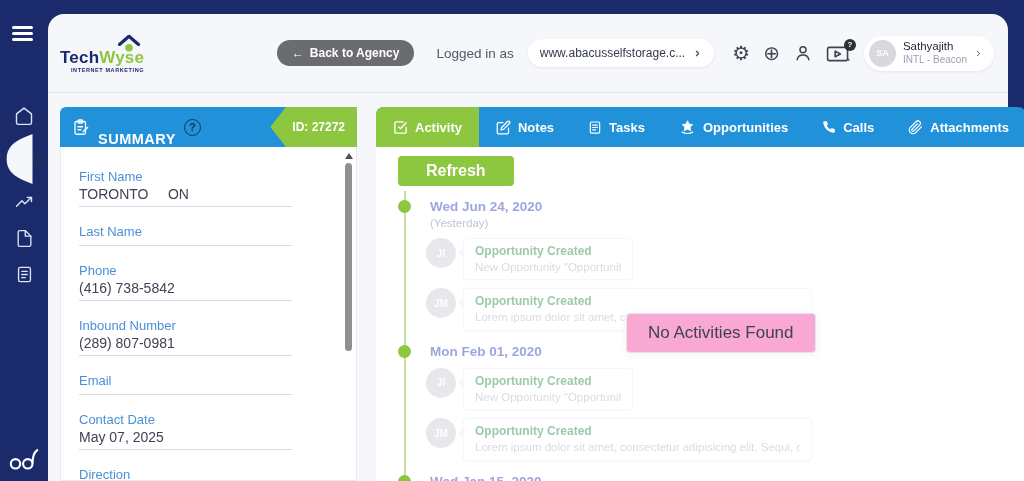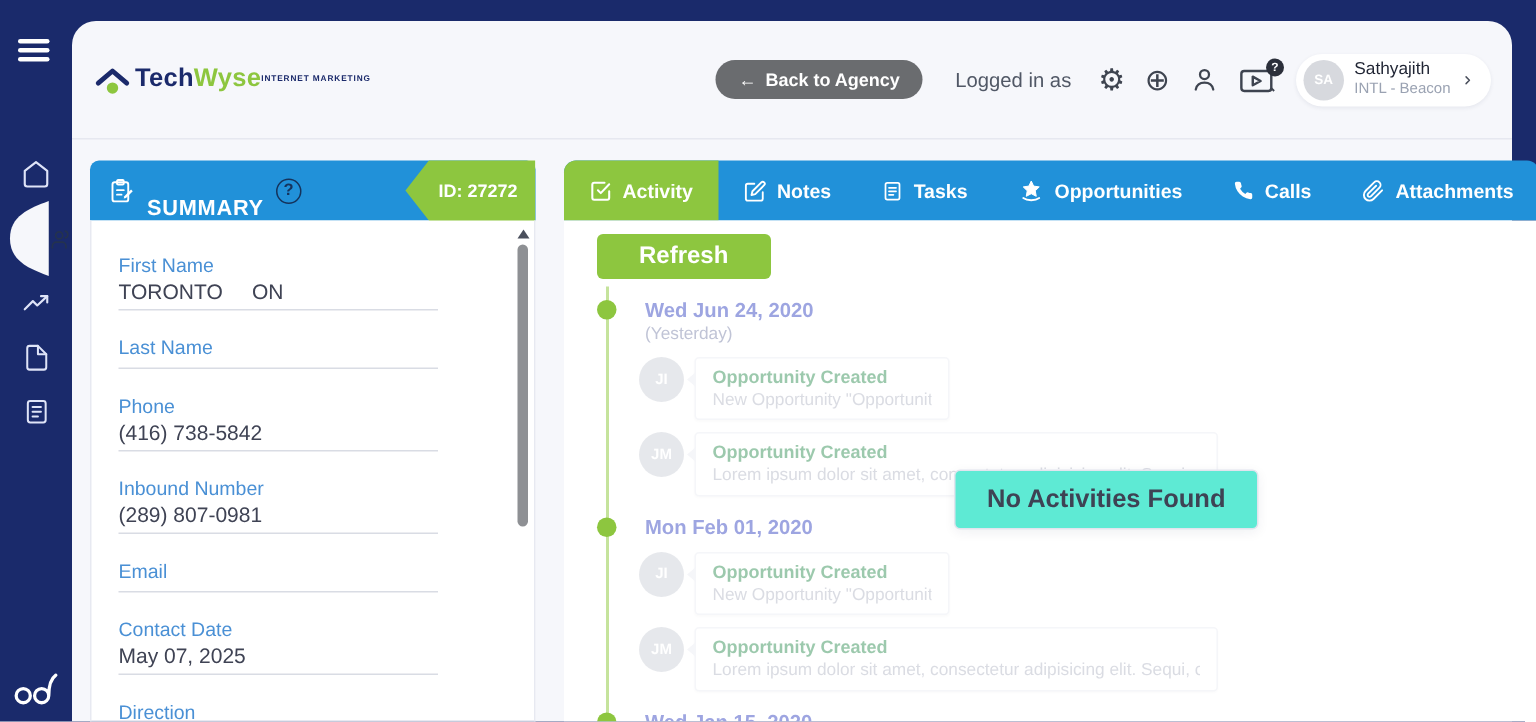--- a/index.html
+++ b/index.html
@@ -17,21 +17,21 @@
   .rail-item svg { position:relative; z-index:2; }
   .rail-item.active { height:50px; color:#24324f; }
   .bump { position:absolute; right:0; top:0; height:50px; width:44px; z-index:1; }
   .rail-foot { position:absolute; left:7px; bottom:8px; color:#fff; }
   
   .card { position:absolute; left:48px; top:14px; width:960px; height:467px;
           background:#f6f7fb; border-radius:16px 16px 0 0; }
   .topbar { display:flex; align-items:center; height:78px; padding:0 14px 0 12px; }
   .divider { height:1px; background:#e6e8f0; }
   
-  .logo { display:flex; align-items:center; line-height:1; }
+  .logo { display:flex; flex-direction:column; align-items:flex-end; line-height:1; }
   .logo-title { font-size:17px; font-weight:800; letter-spacing:.2px; margin-top:-3px; }
   .logo-title .t1 { color:#1b2a6b; } .logo-title .t2 { color:#8dc63f; }
   .logo-sub { font-size:5.5px; font-weight:700; color:#1b2a6b; letter-spacing:.6px; margin-top:2px; }
   
   .back-btn { margin-left:auto; display:flex; align-items:center; gap:6px; background:#6a6c6f; color:#fff;
               border:none; border-radius:14px; padding:6px 15px; font-size:12px; font-weight:700; cursor:pointer;
               font-family:inherit; }
   .loggedin { margin-left:22px; font-size:13.5px; color:#515866; }
   .url-pill { margin-left:14px; display:flex; align-items:center; gap:8px; background:#fff; border-radius:14px;
               padding:7px 12px; font-size:12px; color:#333a4e; box-shadow:0 1px 3px rgba(30,40,80,.08); cursor:pointer; }
@@ -89,23 +89,23 @@
   .entry { display:flex; gap:7px; opacity:.42; }
   .e-avatar { width:30px; height:30px; flex:none; border-radius:50%; background:#c6cad3; color:#fff; font-size:10px;
               font-weight:700; display:flex; align-items:center; justify-content:center; }
   .e-card { position:relative; background:#fff; border:1px solid #e8eaf1; border-radius:3px; padding:5px 11px;
             box-shadow:0 1px 2px rgba(40,40,60,.05); }
   .e-card::before { content:""; position:absolute; left:-6px; top:9px; border:5px solid transparent;
                     border-right:6px solid #e8eaf1; border-left:none; }
   .e-title { font-size:12px; font-weight:700; color:#15803d; line-height:1.25; }
   .e-desc { font-size:11.5px; color:#a9adbd; line-height:1.25; margin-top:1px; white-space:nowrap; overflow:hidden; }
   .w-n { width:170px; } .w-w { width:349px; }
-  .no-activities { position:absolute; left:260px; top:166px; z-index:5; background:#5eead4; border:1px solid #e2e4ee;
+  .no-activities { position:absolute; left:250px; top:166px; z-index:5; background:#f9a8d4; border:1px solid #e2e4ee;
                    border-radius:4px; padding:9px 21px; font-size:17px; color:#3e4354;
-                   box-shadow:0 2px 8px rgba(20,30,60,.06);font-weight:bold; }
+                   box-shadow:0 2px 8px rgba(20,30,60,.06); }
   svg { display:block; }
 </style>
 </head>
 <body>
 
 <nav class="rail">
   <div class="hamburger">
       <span></span>
       <span></span>
       <span></span>
@@ -167,20 +167,26 @@
       <div class="logo-sub">INTERNET MARKETING</div>
     </div>
 
     <button class="back-btn">
       <span>←</span>
       <span>Back to Agency</span>
     </button>
 
     <span class="loggedin">Logged in as</span>
 
+    <div class="url-pill">
+      <span>www.abacusselfstorage.c...</span>
+      <svg width="9" height="9" viewBox="0 0 24 24" fill="none" stroke="#3a4050" stroke-width="3" stroke-linecap="round" stroke-linejoin="round">
+          <polyline points="9 18 15 12 9 6"></polyline>
+        </svg>
+    </div>
 
     <div class="icon-row">
       <span class="glyph">⚙</span>
       <span class="glyph">⊕</span>
       <svg width="20" height="20" viewBox="0 0 24 24" fill="none" stroke="currentColor" stroke-width="1.8" stroke-linecap="round" stroke-linejoin="round">
           <circle cx="12" cy="8" r="3.6"></circle>
           <path d="M5 20c.8-4 3.6-5.5 7-5.5s6.2 1.5 7 5.5"></path>
         </svg>
       <span class="vid-wrap">
         <svg width="25" height="19" viewBox="0 0 26 20" fill="none" stroke="#3e4450" stroke-width="1.7" stroke-linejoin="round">

